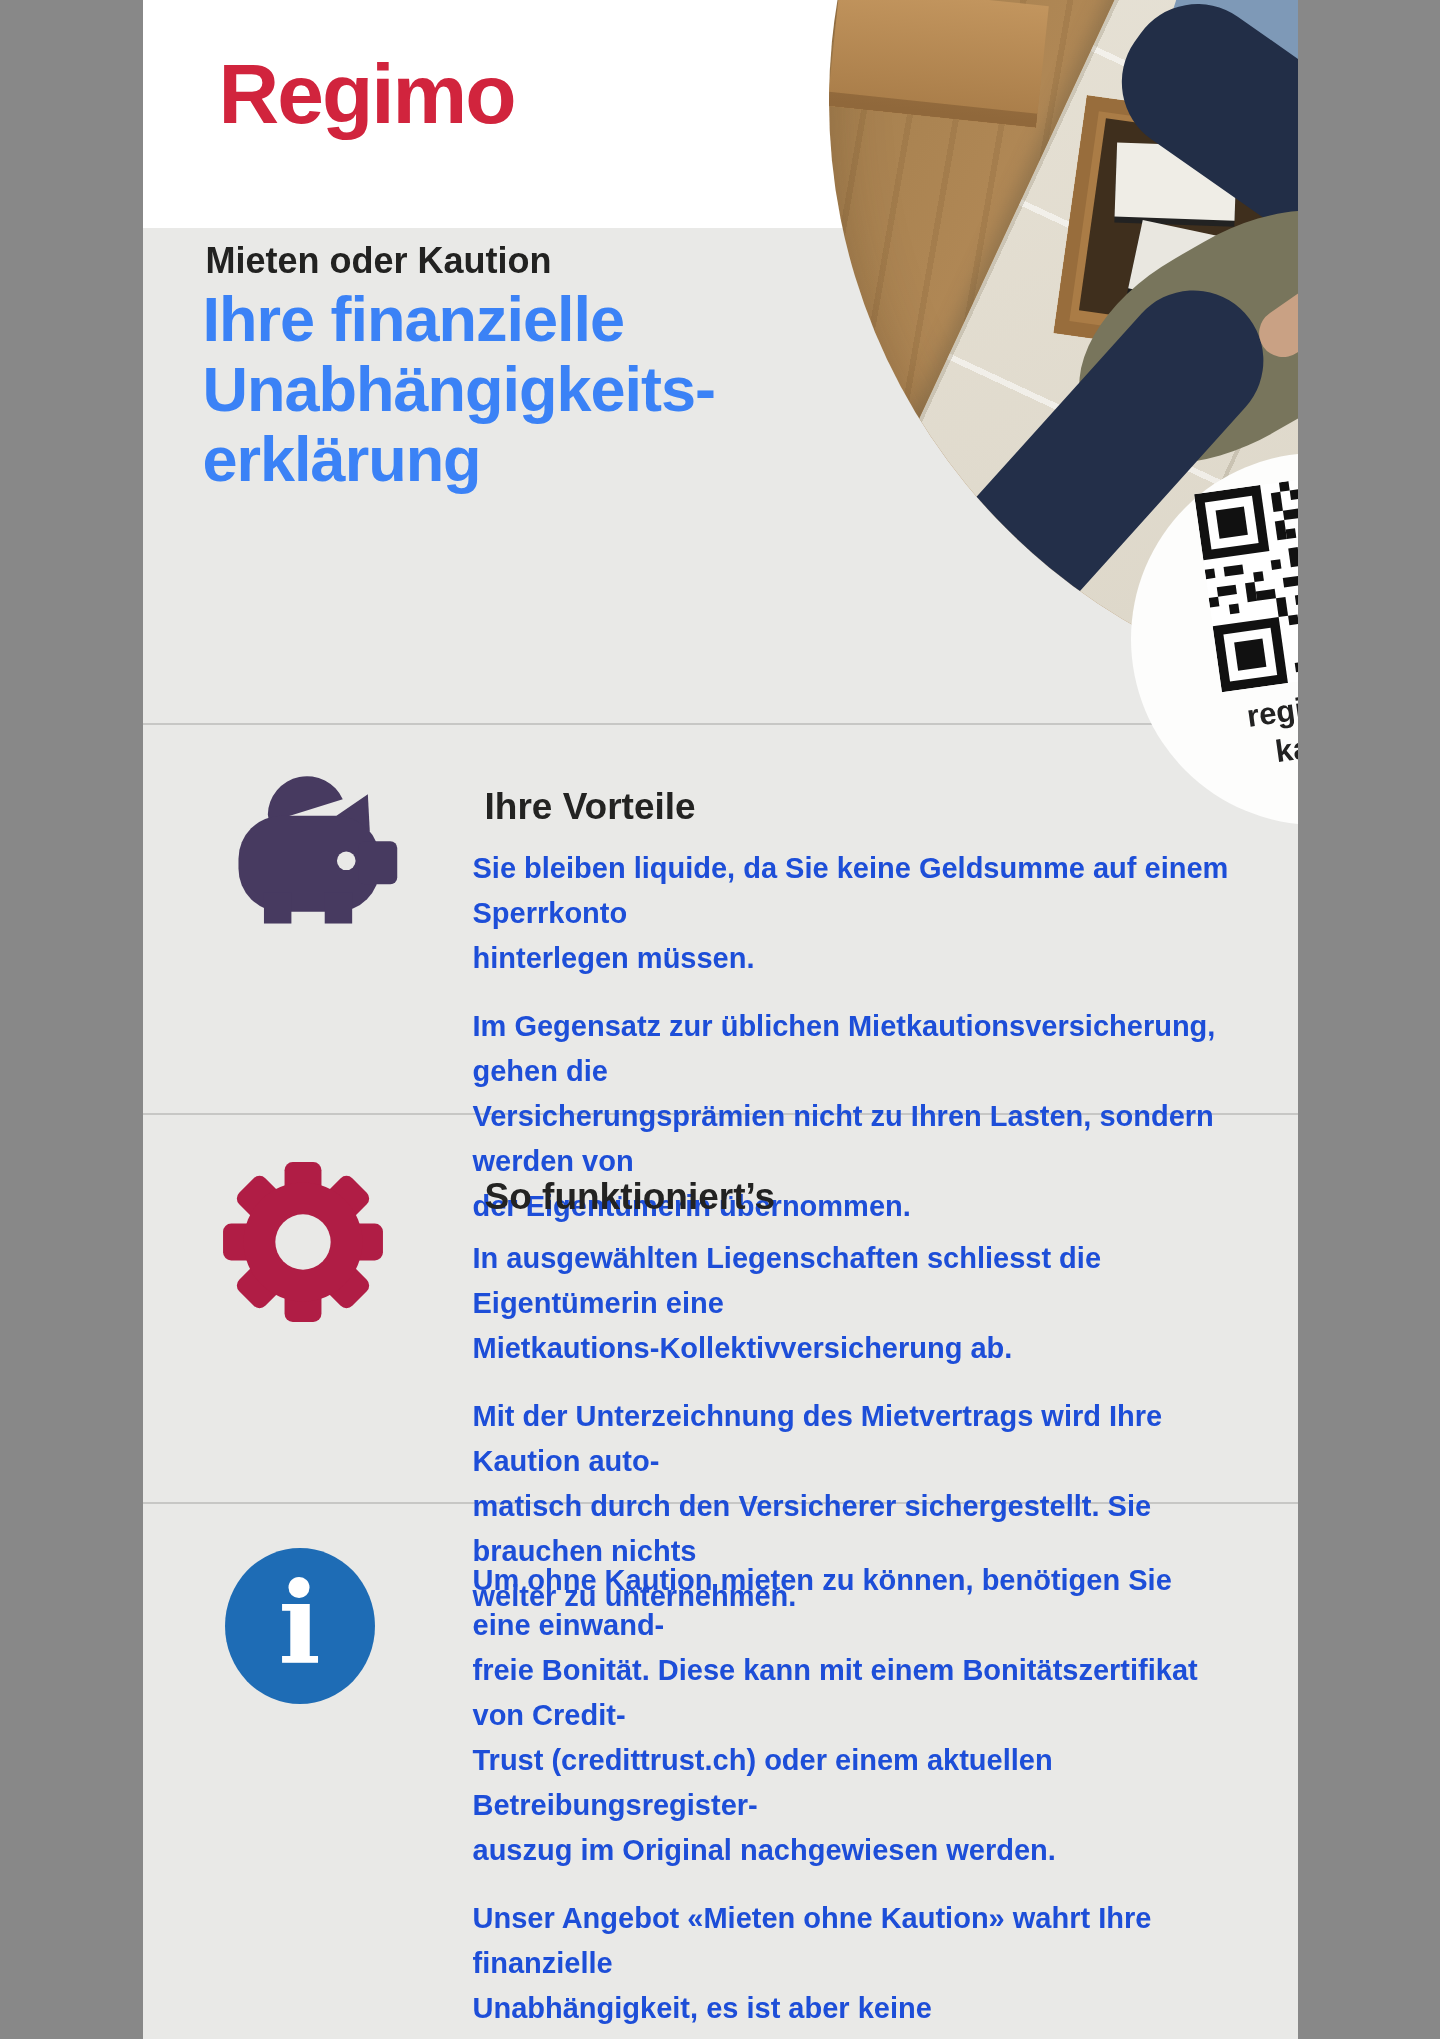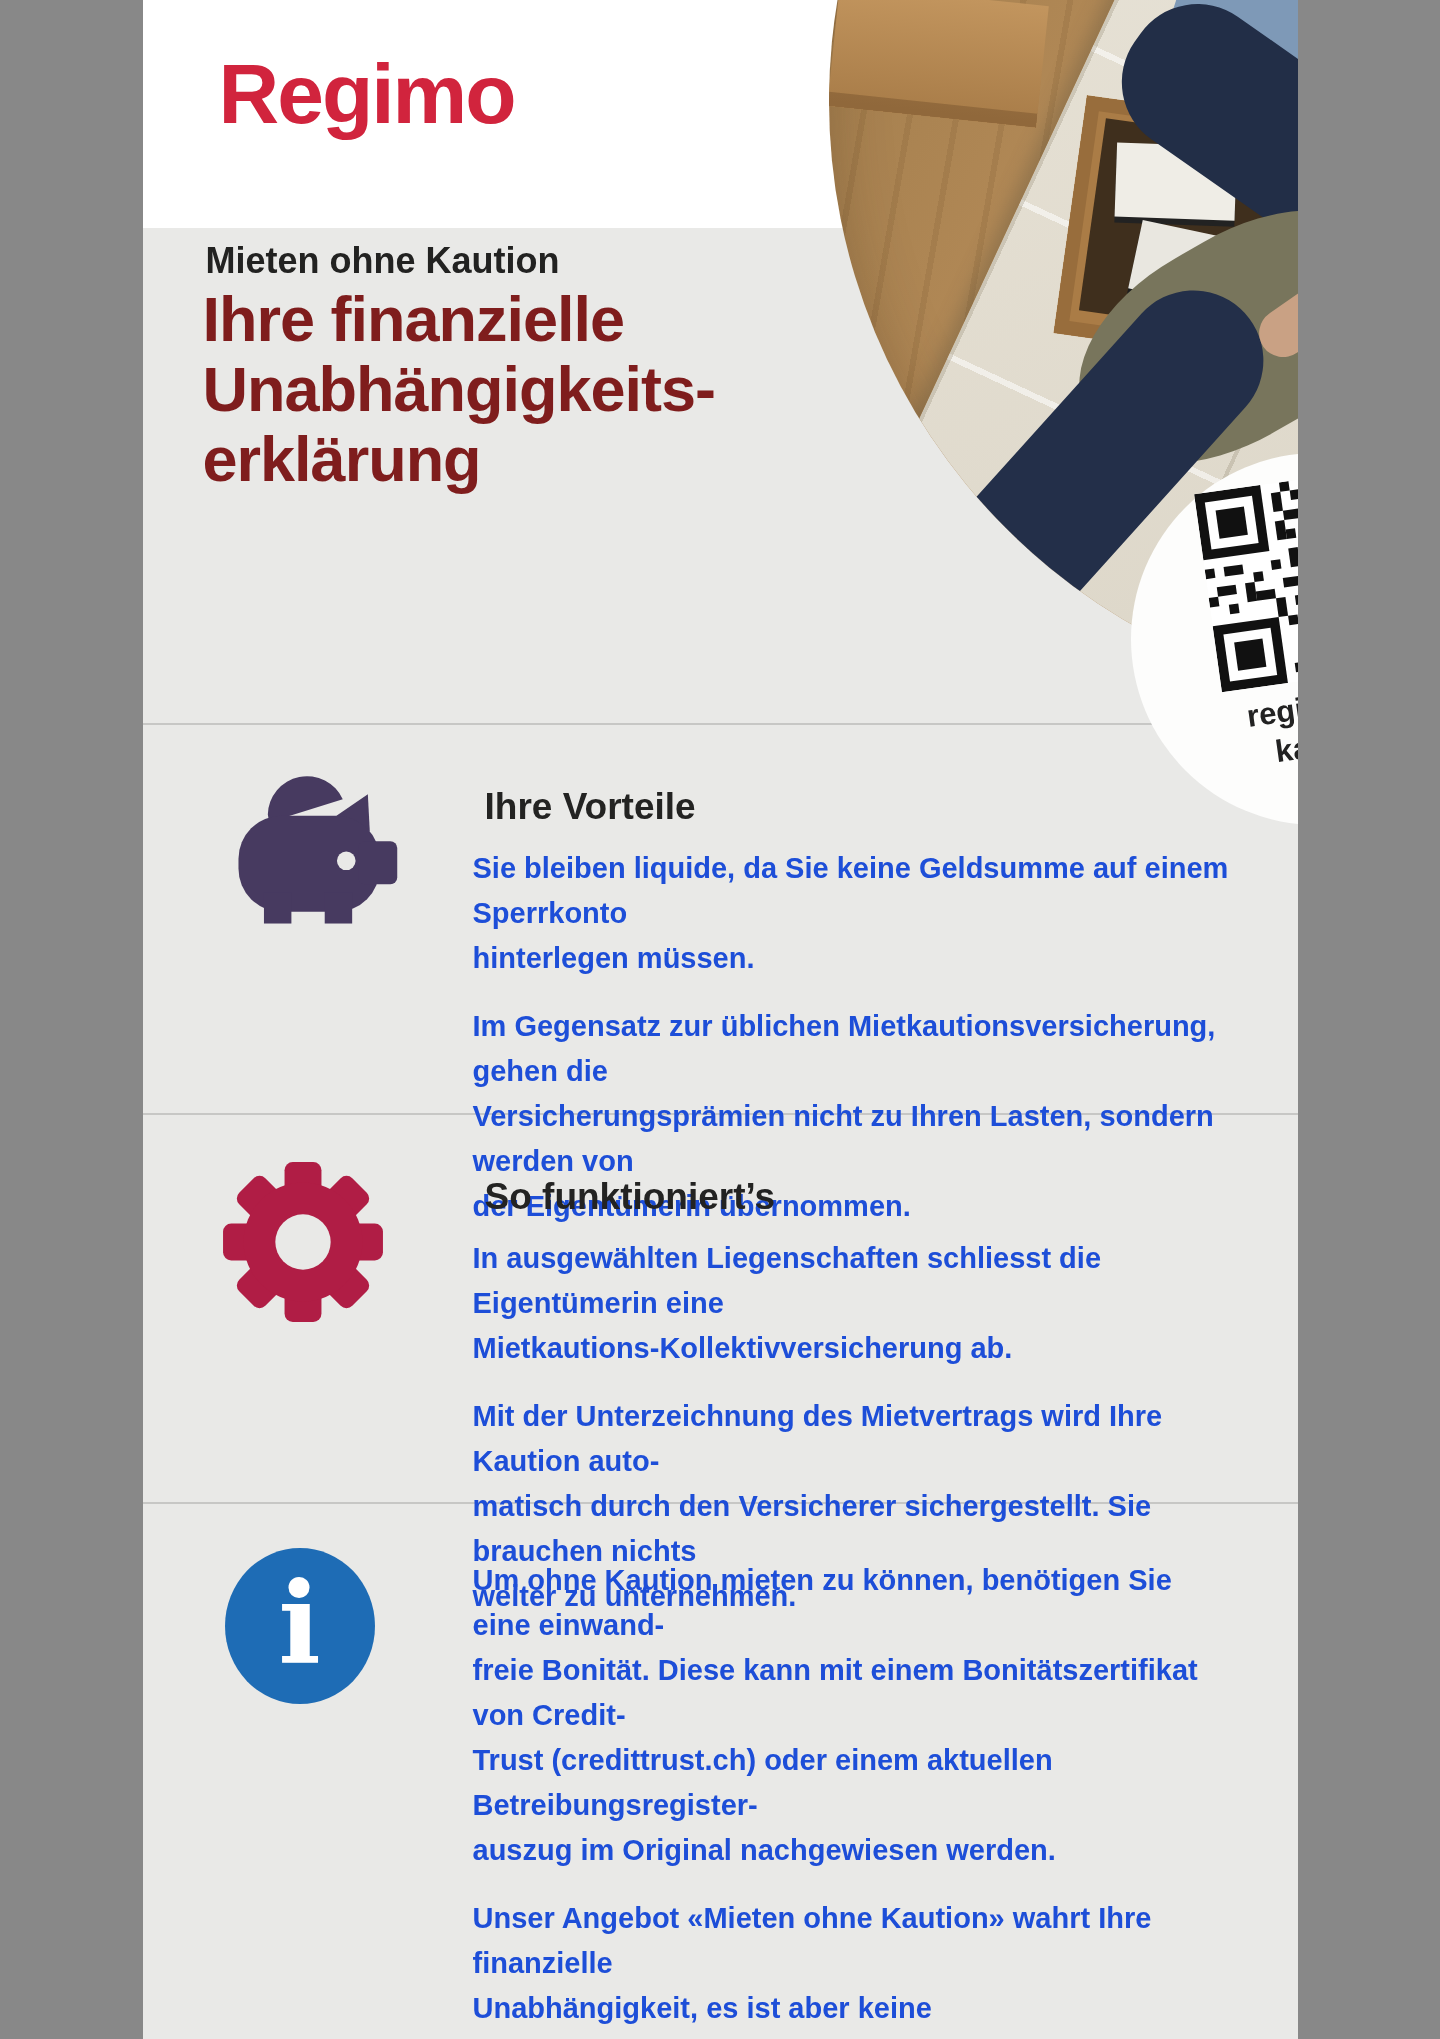--- a/index.html
+++ b/index.html
@@ -8,21 +8,21 @@
     background:#ffffff;overflow:hidden;
     font-family:"Liberation Sans", sans-serif;
     -webkit-font-smoothing:antialiased;
   }
   .gray-band{position:absolute;left:0;top:228px;right:0;bottom:0;background:#e9e9e7;}
   .divider{position:absolute;left:0;width:1440px;height:2px;background:#c7c7c5;}
   .logo{position:absolute;left:76px;top:46px;font-size:84px;font-weight:700;letter-spacing:-2px;}
   .kicker{position:absolute;left:63px;top:240px;font-size:36px;font-weight:700;color:#222221;}
   .title{
     position:absolute;left:60px;top:284px;font-size:63px;font-weight:700;
-    line-height:70px;color:#7f1d1d;letter-spacing:-1px;white-space:pre-line;
+    line-height:70px;color:#3b82f6;letter-spacing:-1px;white-space:pre-line;
   }
   
   .photo-circle{
     position:absolute;left:686px;top:-503px;width:1208px;height:1208px;border-radius:50%;
     overflow:hidden;
     background:
       repeating-linear-gradient(100deg, rgba(120,85,45,.18) 0 6px, rgba(0,0,0,0) 6px 46px),
       linear-gradient(115deg,#9a7848 0%, #b58b58 35%, #c69d6c 60%, #cda674 100%);
     box-shadow: inset 0 0 60px rgba(60,40,20,.25);
   }
@@ -89,21 +89,21 @@
     <div class="denim-light"></div>
     <div class="pants-dark1"></div>
     <div class="shirt-blue"></div>
     <div class="shirt-olive"></div>
     <div class="pants-dark2"></div>
     <div class="hair-woman"></div>
     <div class="hair-man"></div>
     <div class="skin-arm"></div>
   </div>
 
-  <div class="kicker">Mieten ohne Kaution</div>
+  <div class="kicker">Mieten oder Kaution</div>
   <div class="title">Ihre finanzielle
 Unabhängigkeits-
 erklärung</div>
 
   <div class="qr-circle">
     <div class="qr-rot">
       <svg width="200" height="200" viewBox="0 0 210 210">
         <rect x="0" y="0" width="210" height="210" fill="#ffffff"></rect>
         <g fill="#111111">
           <rect x="0" y="0" width="70" height="70"></rect>

